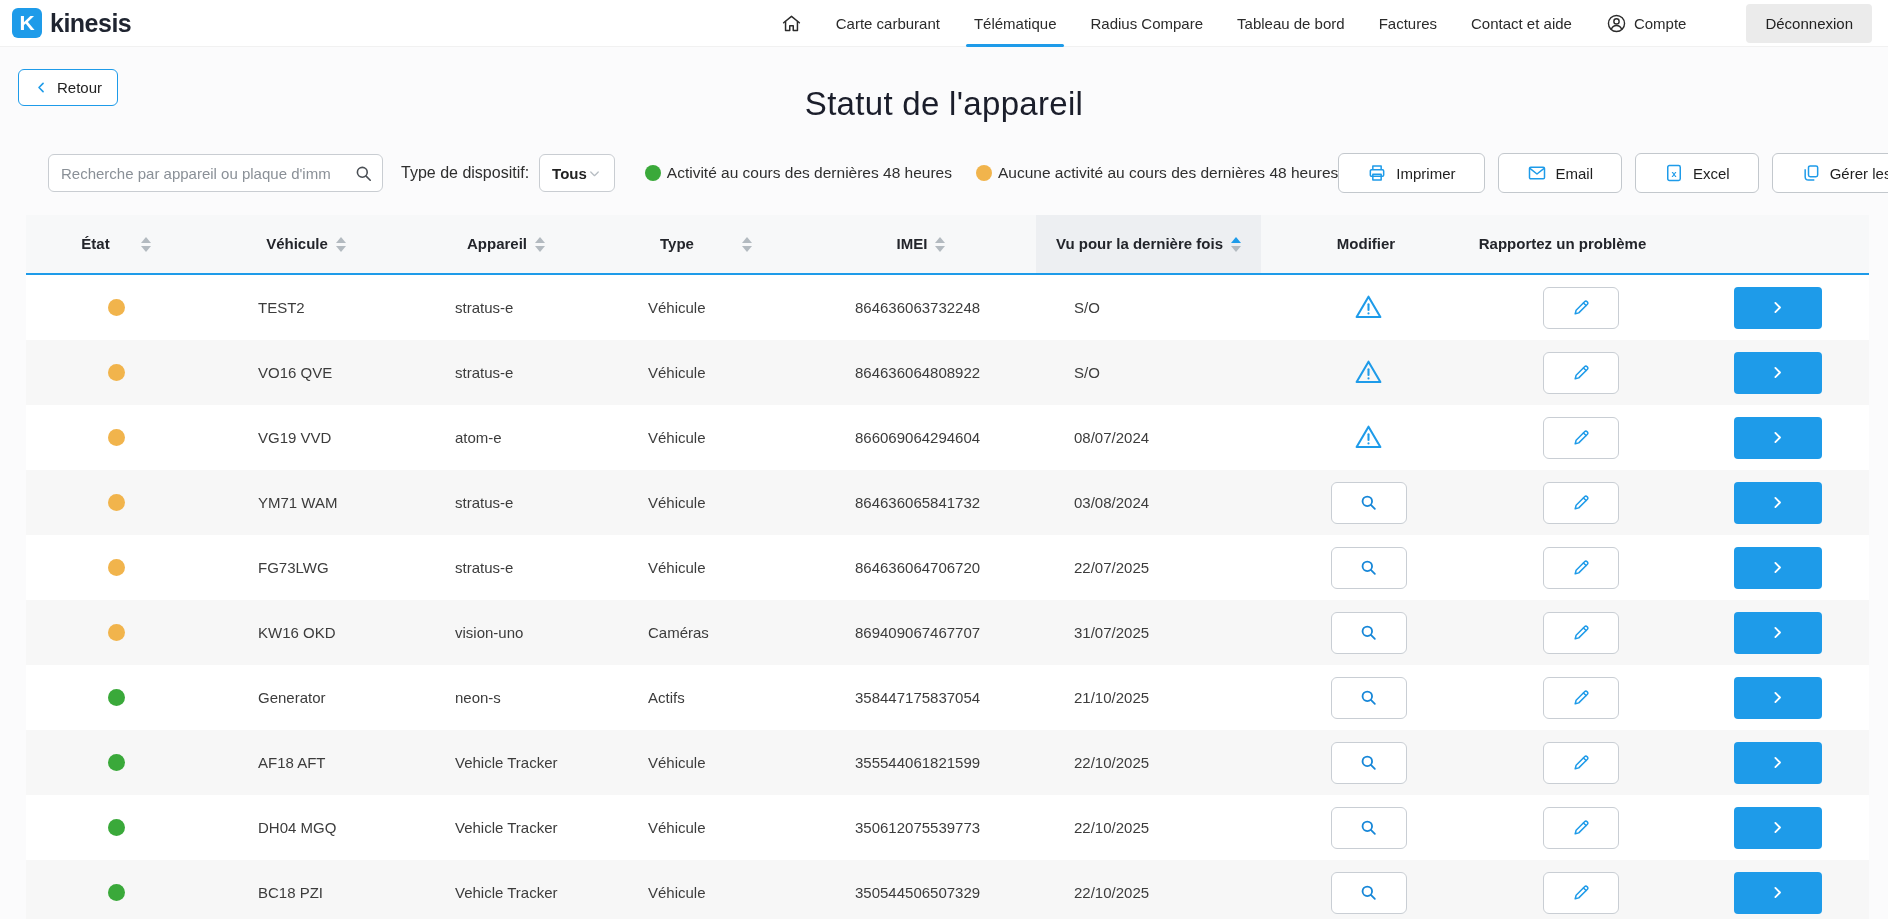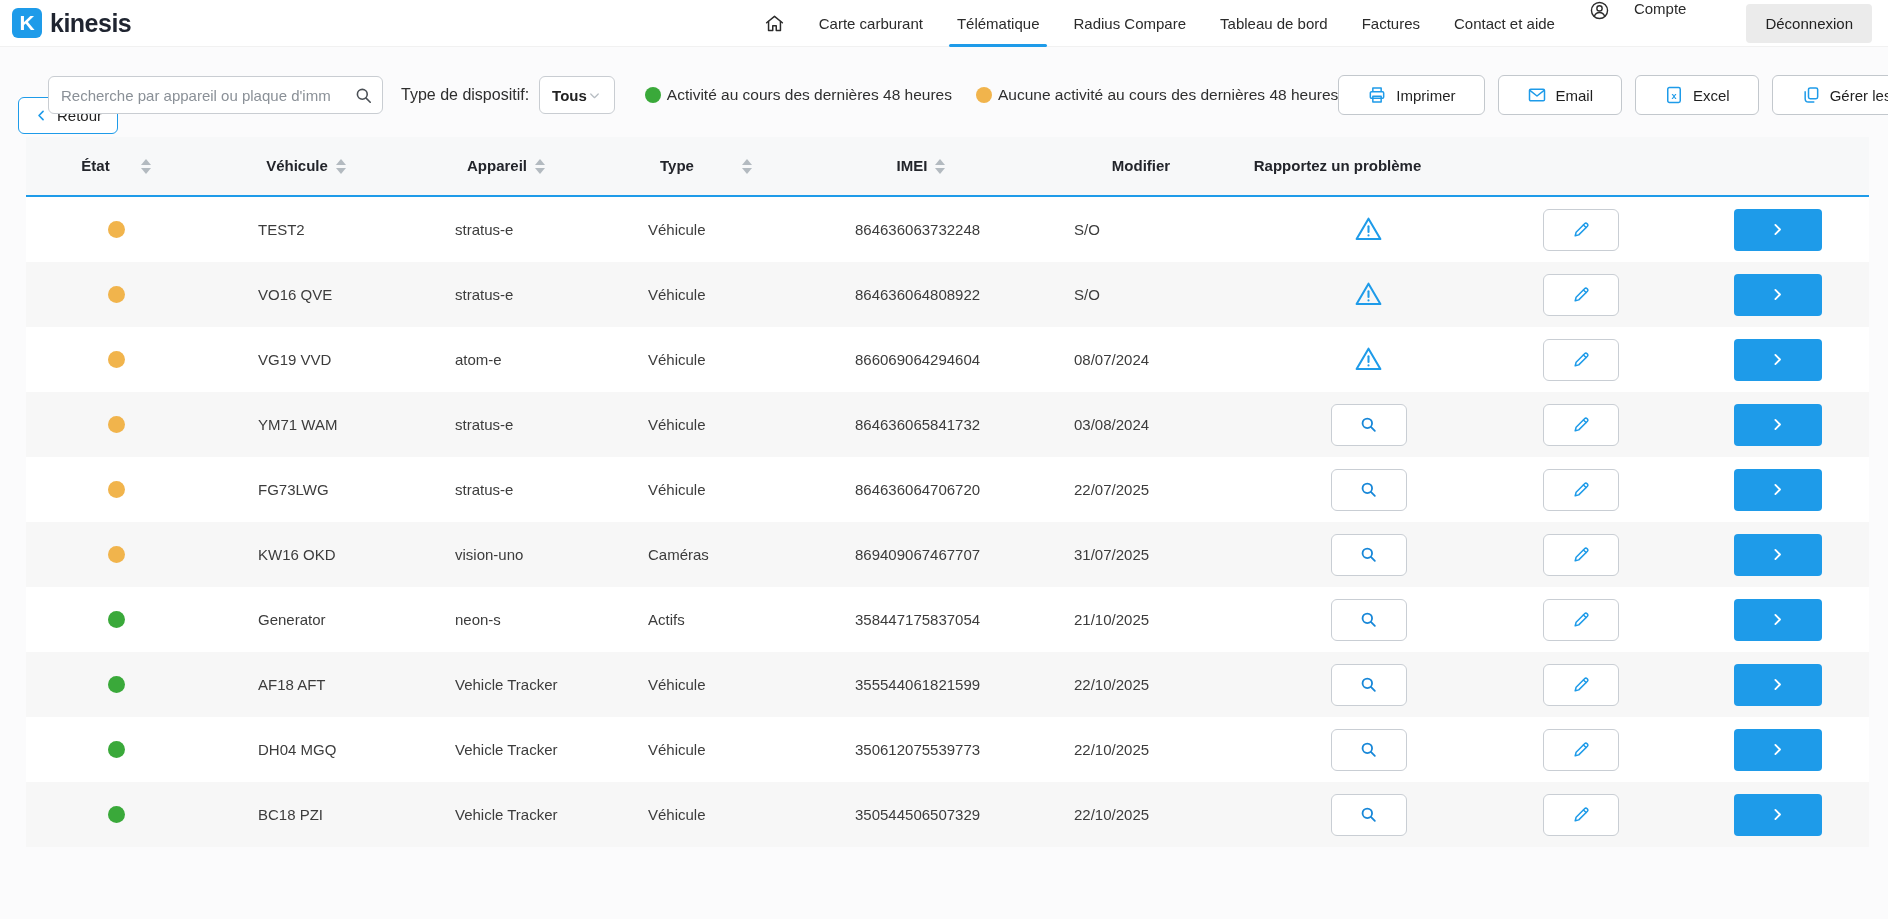--- a/index.html
+++ b/index.html
@@ -13,21 +13,21 @@
   .logo-mark { width:30px; height:30px; border-radius:6px; background:#1e9be9;
                color:#fff; font-weight:bold; font-size:21px; display:flex;
                align-items:center; justify-content:center; }
   .logo-name { font-size:25px; font-weight:bold; color:#1f2430; letter-spacing:-0.5px; }
   .nav-items { margin-left:auto; display:flex; align-items:center; gap:34px; }
   .nav-link { position:relative; height:47px; display:flex; align-items:center;
               font-size:15px; color:#2b2b2b; cursor:pointer; white-space:nowrap; }
   .nav-link.active::after { content:""; position:absolute; left:-8px; right:-8px;
               bottom:0; height:3px; background:#1e9be9; border-radius:2px; }
   .nav-home svg, .nav-account svg { display:block; }
-  .nav-account { display:flex; align-items:flex-start; gap:24px; }
+  .nav-account { display:flex; align-items:center; gap:7px; }
   .logout-btn { margin-left:26px; background:#ebebeb; border:none; border-radius:4px;
                 padding:11px 19px; font-size:15px; color:#222; cursor:pointer;
                 font-family:inherit; }
 
   
   .content { position:relative; height:872px; }
   .back-btn { position:absolute; left:18px; top:22px; display:flex; align-items:center;
               gap:8px; padding:9px 15px; background:#fff; border:1px solid #1e9be9;
               border-radius:6px; font-size:15px; color:#222; cursor:pointer;
               font-family:inherit; }
@@ -130,20 +130,21 @@
 </div>
 
 <div class="content">
   <button class="back-btn">
     <svg width="15" height="15" viewBox="0 0 24 24" fill="none" stroke="#1e9be9" stroke-width="2.6" stroke-linecap="round" stroke-linejoin="round">
         <path d="M14.5 5.5 L8 12 l6.5 6.5"></path>
       </svg>
     <span>Retour</span>
   </button>
 
+  <div class="page-title">Statut de l'appareil</div>
 
   <div class="filter-bar">
     <span class="search-wrap">
       <input class="search-input" type="text" placeholder="Recherche par appareil ou plaque d'imm" style="">
       <svg width="19" height="19" viewBox="0 0 24 24" fill="none" stroke="#4a4f55" stroke-width="2" stroke-linecap="round">
         <circle cx="10.5" cy="10.5" r="6.2"></circle>
           <line x1="15.3" y1="15.3" x2="20.5" y2="20.5"></line>
       </svg>
     </span>
     <span class="type-label">Type de dispositif:</span>
@@ -226,20 +227,27 @@
             <i class="down"></i>
           </span>
       </div>
       <div class="th h-imei">
         <span>IMEI</span>
         <span class="sort">
             <i class="up"></i>
             <i class="down"></i>
           </span>
       </div>
+      <div class="th h-seen sorted">
+        <span>Vu pour la dernière fois</span>
+        <span class="sort active">
+            <i class="up"></i>
+            <i class="down"></i>
+          </span>
+      </div>
       <div class="th h-mod">
         <span>Modifier</span>
       </div>
       <div class="th h-rep">
         <span>Rapportez un problème</span>
       </div>
     </div>
     <div id="tbody">
   <div class="trow">
     <div class="cell c-etat">

